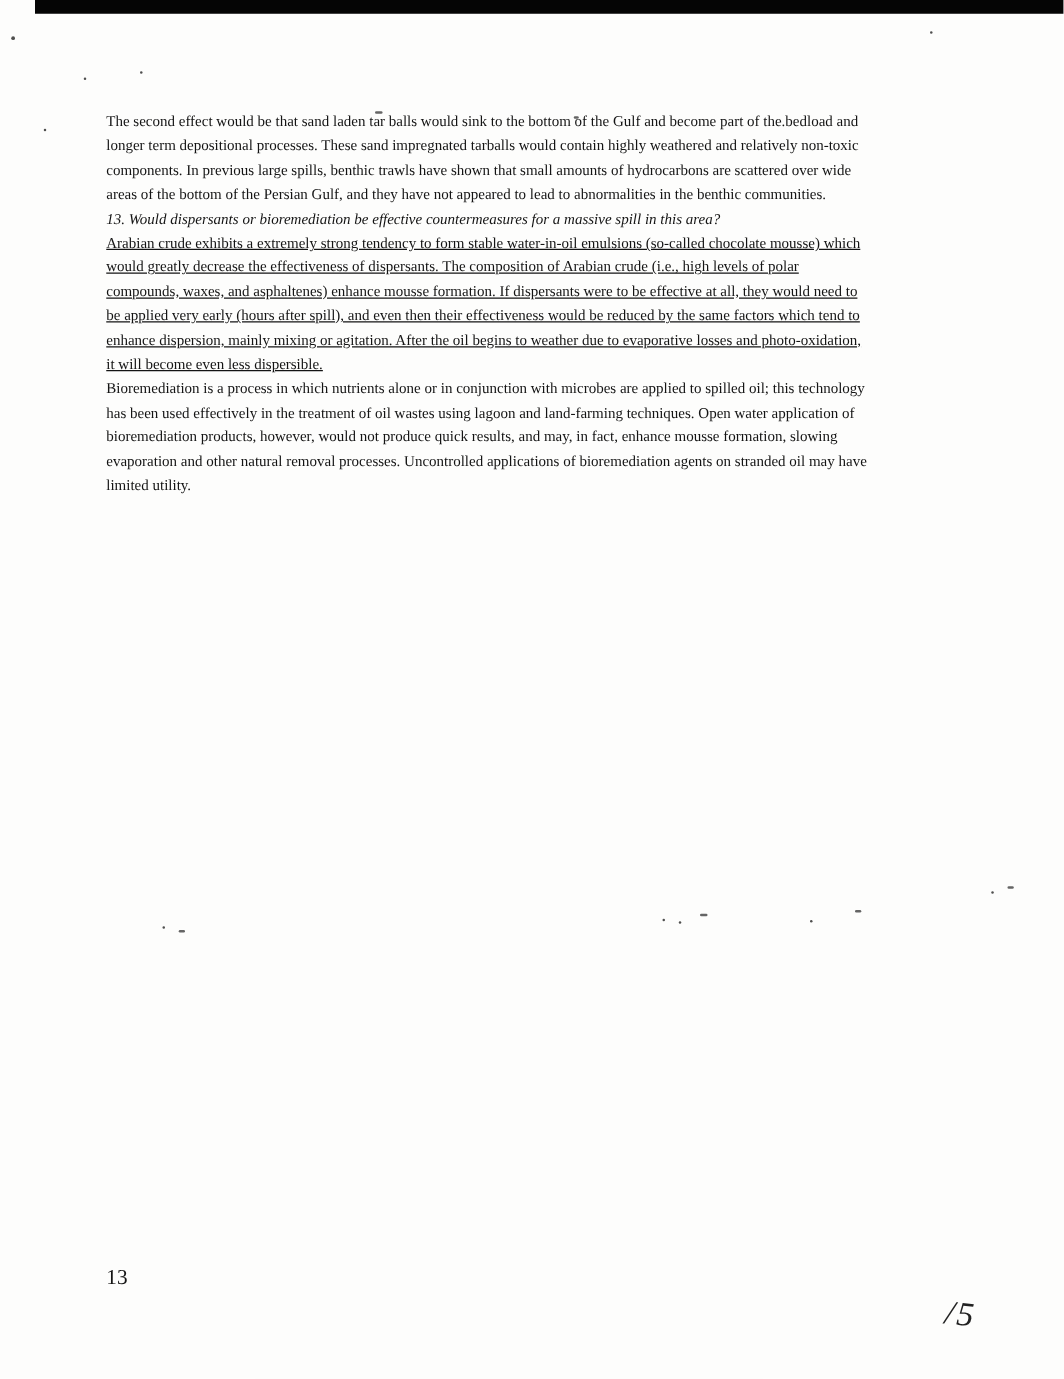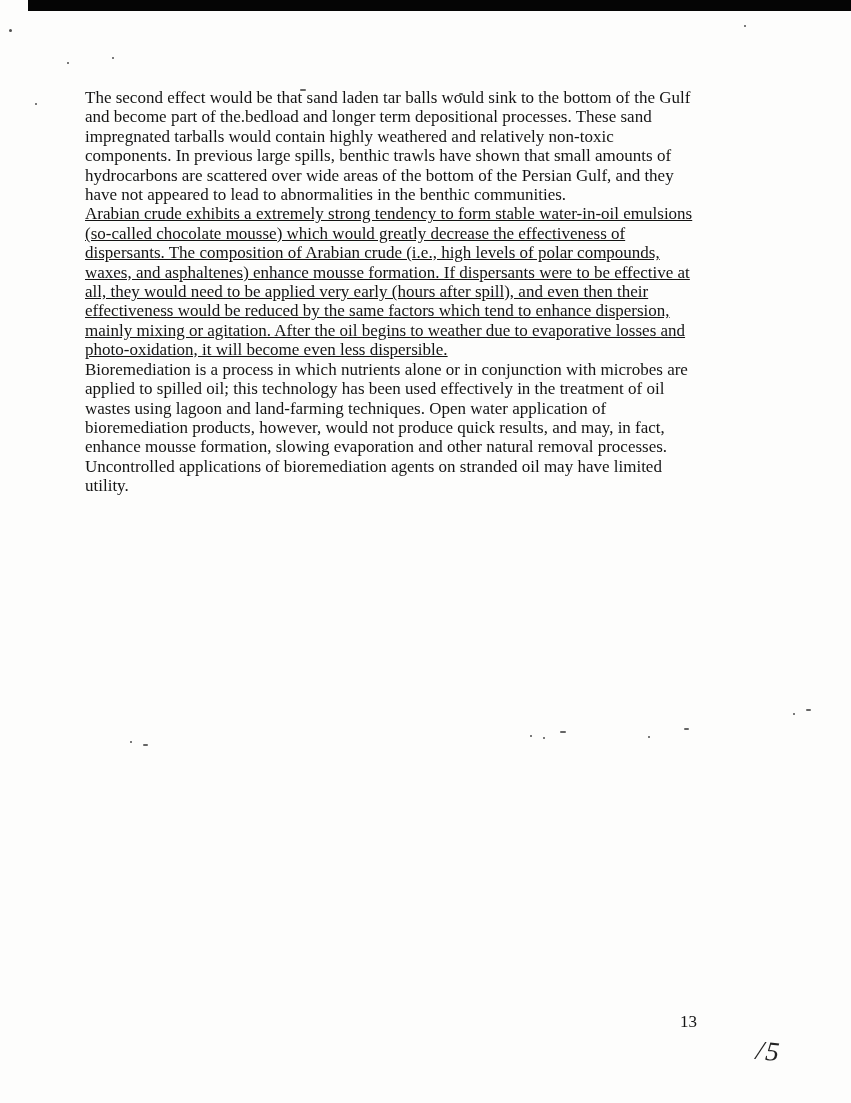--- a/index.html
+++ b/index.html
@@ -23,39 +23,39 @@
     left: 28px;
     right: 0;
     height: 11px;
     background: #050505;
   }
   .content {
     position: absolute;
     left: 85px;
     top: 88px;
     width: 612px;
-    font-size: 17px;
+    font-size: 12px;
     line-height: 19.4px;
     text-align: left;
   }
   .content p {
     margin: 0;
   }
   .para-1 { margin-bottom: 37px; }
   .question-heading {
     font-style: italic;
     margin-bottom: 24px;
   }
   .para-2 { margin-bottom: 20px; text-decoration: underline; }
   .page-number {
     position: absolute;
     top: 1012px;
     left: 85px;
     width: 612px;
-    text-align: right;
+    text-align: left;
     font-size: 17px;
   }
   .handwritten-mark {
     position: absolute;
     top: 1036px;
     left: 756px;
     font-size: 27px;
     font-style: italic;
     font-family: "Liberation Serif", serif;
     color: #222;
@@ -94,20 +94,21 @@
   <i class="dash-speck" style="left:684px; top:728px; width:5px; height:2px;"></i>
   <i class="speck" style="left:130px; top:741px; width:2px; height:2px;"></i>
   <i class="dash-speck" style="left:143px; top:744px; width:5px; height:2px;"></i>
   <i class="speck" style="left:793px; top:713px; width:2px; height:2px;"></i>
   <i class="dash-speck" style="left:806px; top:709px; width:5px; height:2px;"></i>
   <i class="speck" style="left:744px; top:25px; width:2px; height:2px;"></i>
 
   <div class="content">
     <p class="para-1">The second effect would be that sand laden tar balls would sink to the bottom of the Gulf and become part of the.bedload and longer term depositional processes.  These sand impregnated tarballs would contain highly weathered and relatively non-toxic components.  In previous large spills, benthic trawls have shown that small amounts of hydrocarbons are scattered over wide areas of the bottom of the Persian Gulf, and they have not appeared to lead to abnormalities in the benthic communities.</p>
 
+    <p class="question-heading">13.  Would dispersants or bioremediation be effective countermeasures for a massive spill in this area?</p>
 
     <p class="para-2">Arabian crude exhibits a extremely strong tendency to form stable water-in-oil emulsions (so-called chocolate mousse) which would greatly decrease the effectiveness of dispersants.  The composition of Arabian crude (i.e., high levels of polar compounds, waxes, and asphaltenes) enhance mousse formation.  If dispersants were to be effective at all, they would need to be applied very early (hours after spill), and even then their effectiveness would be reduced by the same factors which tend to enhance dispersion, mainly mixing or agitation.  After the oil begins to weather due to evaporative losses and photo-oxidation, it will become even less dispersible.</p>
 
     <p class="para-3">Bioremediation is a process in which nutrients alone or in conjunction with microbes are applied to spilled oil;  this technology has been used effectively in the treatment of oil wastes using lagoon and land-farming techniques.  Open water application of bioremediation products, however, would not produce quick results, and may, in fact, enhance mousse formation, slowing evaporation and other natural removal processes.  Uncontrolled applications of bioremediation agents on stranded oil may have limited utility.</p>
   </div>
 
   <div class="page-number">13</div>
 
   <div class="handwritten-mark">/5</div>
 

